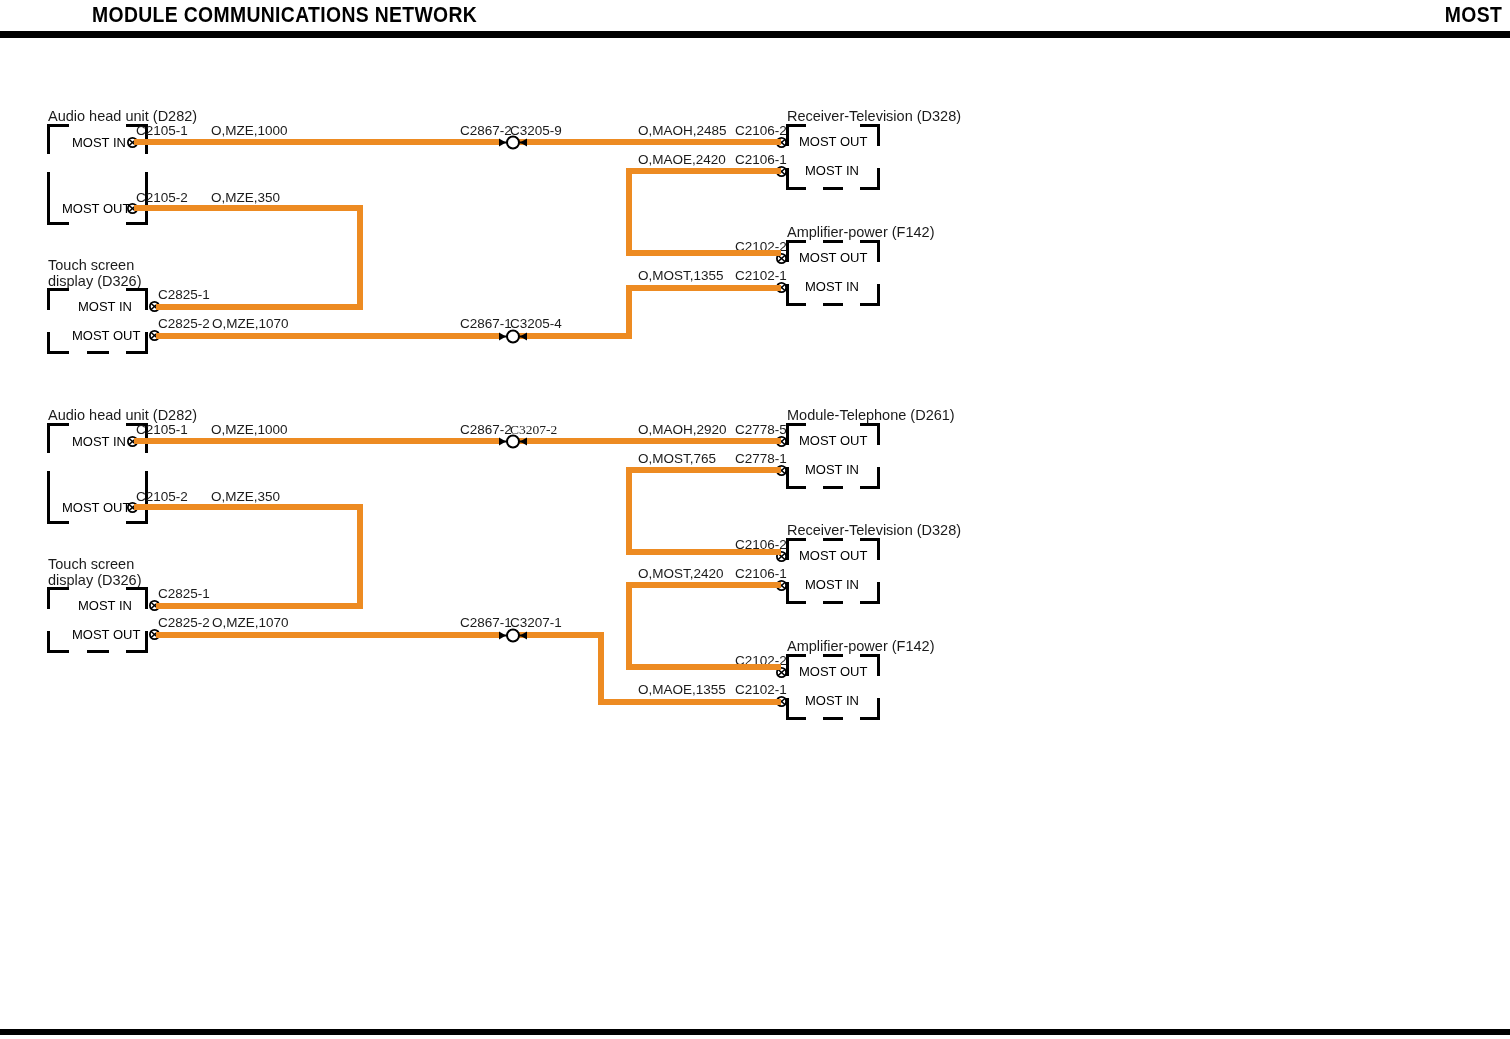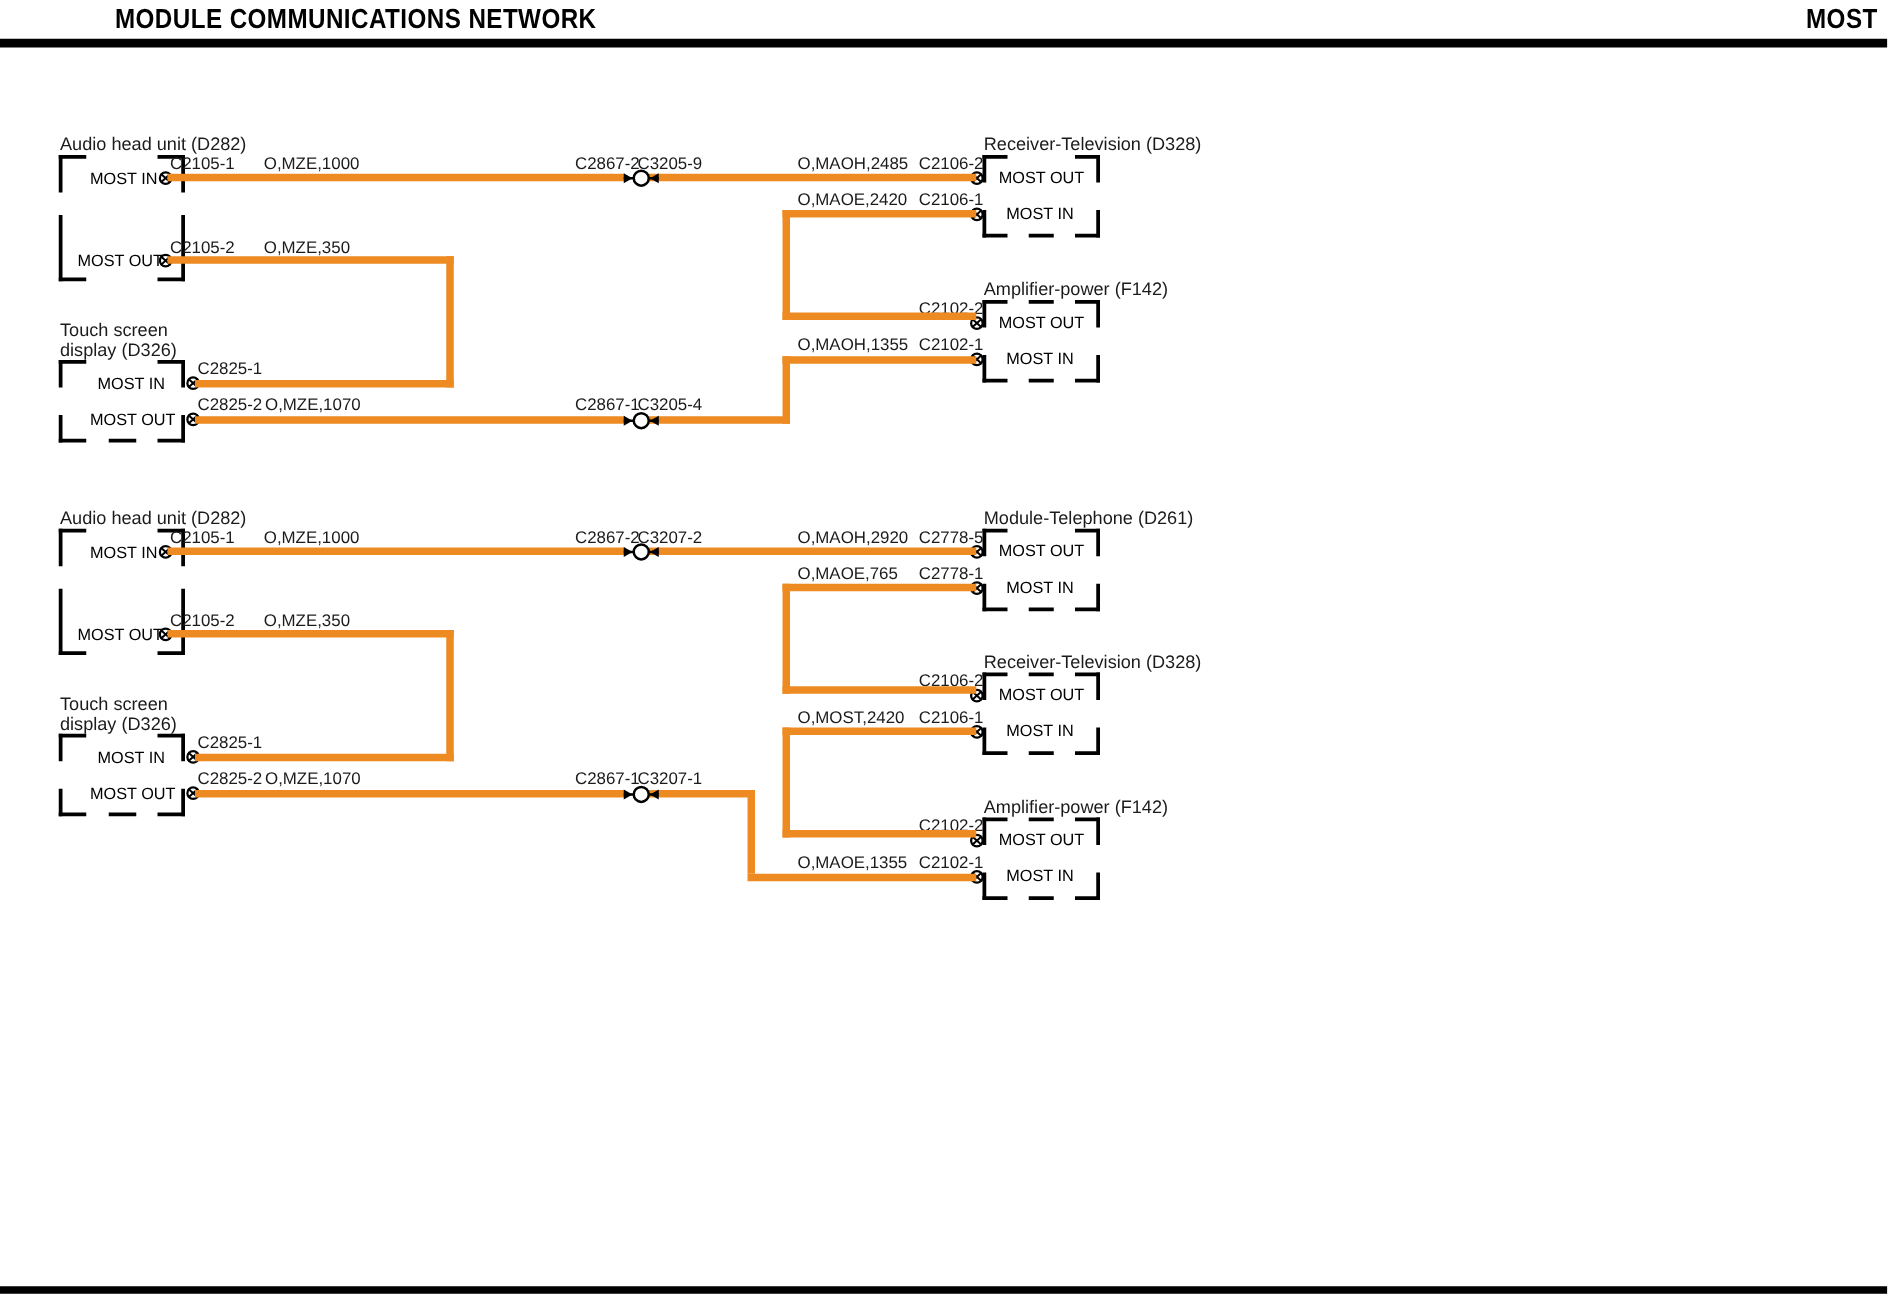--- a/index.html
+++ b/index.html
@@ -228,21 +228,21 @@
   <svg class="pin" style="left:775px; top:252px;" viewBox="0 0 13 13">
     <circle cx="6.5" cy="6.5" r="4.6" fill="#fff" stroke="#000" stroke-width="1.8"></circle>
     <path d="M2.6 3 L10.4 10 M10.4 3 L2.6 10" stroke="#000" stroke-width="1.6"></path>
   </svg>
   <svg class="pin" style="left:775px; top:281px;" viewBox="0 0 13 13">
     <circle cx="6.5" cy="6.5" r="4.6" fill="#fff" stroke="#000" stroke-width="1.8"></circle>
     <path d="M2.6 3 L10.4 10 M10.4 3 L2.6 10" stroke="#000" stroke-width="1.6"></path>
   </svg>
 
   <div class="lbl" style="left:735px; top:239px;">C2102-2</div>
-  <div class="lbl" style="left:638px; top:268px;">O,MAOH,1355</div>
+  <div class="lbl" style="left:638px; top:268px;">O,MOST,1355</div>
   <div class="lbl" style="left:735px; top:268px;">C2102-1</div>
 
   <div class="wire" style="left:134px; top:139px; width:366px; height:6px;"></div>
   <div class="wire" style="left:519px; top:139px; width:262px; height:6px;"></div>
 
   <svg class="inline-conn" style="left:495px; top:134px;" viewBox="0 0 36 17">
     <circle cx="18" cy="8.5" r="6" fill="#ffffff" stroke="#000" stroke-width="2"></circle>
     <path d="M4 8.5 L12 8.5" stroke="#000" stroke-width="2"></path>
     <polygon points="4,4.5 11,8.5 4,12.5" fill="#000"></polygon>
     <path d="M24 8.5 L32 8.5" stroke="#000" stroke-width="2"></path>
@@ -350,21 +350,21 @@
     <circle cx="6.5" cy="6.5" r="4.6" fill="#fff" stroke="#000" stroke-width="1.8"></circle>
     <path d="M2.6 3 L10.4 10 M10.4 3 L2.6 10" stroke="#000" stroke-width="1.6"></path>
   </svg>
   <svg class="pin" style="left:775px; top:464px;" viewBox="0 0 13 13">
     <circle cx="6.5" cy="6.5" r="4.6" fill="#fff" stroke="#000" stroke-width="1.8"></circle>
     <path d="M2.6 3 L10.4 10 M10.4 3 L2.6 10" stroke="#000" stroke-width="1.6"></path>
   </svg>
 
   <div class="lbl" style="left:638px; top:422px;">O,MAOH,2920</div>
   <div class="lbl" style="left:735px; top:422px;">C2778-5</div>
-  <div class="lbl" style="left:638px; top:451px;">O,MAOE,765</div>
+  <div class="lbl" style="left:638px; top:451px;">O,MOST,765</div>
   <div class="lbl" style="left:735px; top:451px;">C2778-1</div>
 
   <div class="modname" style="left:787px; top:522px;">Receiver-Television (D328)</div>
   <div class="cbox" style="left:786px; top:538px; width:94px; height:66px;">
     <i style="left:0;   top:0;    width:20px; height:3px;"></i>
     <i style="left:37px;top:0;    width:20px; height:3px;"></i>
     <i style="left:74px;top:0;    width:20px; height:3px;"></i>
     <i style="left:0;   top:63px; width:20px; height:3px;"></i>
     <i style="left:37px;top:63px; width:20px; height:3px;"></i>
     <i style="left:74px;top:63px; width:20px; height:3px;"></i>
@@ -422,21 +422,21 @@
   <div class="wire" style="left:519px; top:438px; width:262px; height:6px;"></div>
 
   <svg class="inline-conn" style="left:495px; top:433px;" viewBox="0 0 36 17">
     <circle cx="18" cy="8.5" r="6" fill="#ffffff" stroke="#000" stroke-width="2"></circle>
     <path d="M4 8.5 L12 8.5" stroke="#000" stroke-width="2"></path>
     <polygon points="4,4.5 11,8.5 4,12.5" fill="#000"></polygon>
     <path d="M24 8.5 L32 8.5" stroke="#000" stroke-width="2"></path>
     <polygon points="32,4.5 25,8.5 32,12.5" fill="#000"></polygon>
   </svg>
   <div class="lbl" style="left:460px; top:422px;">C2867-2</div>
-  <div class="lbl" style="left:510px; top:422px;">C3207-2</div>
+  <div class="lbl" style="left:510px; top:422px;font-family:Liberation Serif, serif;">C3207-2</div>
 
   <div class="wire" style="left:134px; top:504px; width:229px; height:6px;"></div>
   <div class="wire" style="left:357px; top:504px; width:6px;  height:105px;"></div>
   <div class="wire" style="left:156px; top:603px; width:207px; height:6px;"></div>
 
   <div class="wire" style="left:156px; top:632px; width:344px; height:6px;"></div>
   <div class="wire" style="left:519px; top:632px; width:85px;  height:6px;"></div>
   <div class="wire" style="left:598px; top:632px; width:6px;   height:67px;"></div>
   <div class="wire" style="left:598px; top:699px; width:183px; height:6px;"></div>
 

